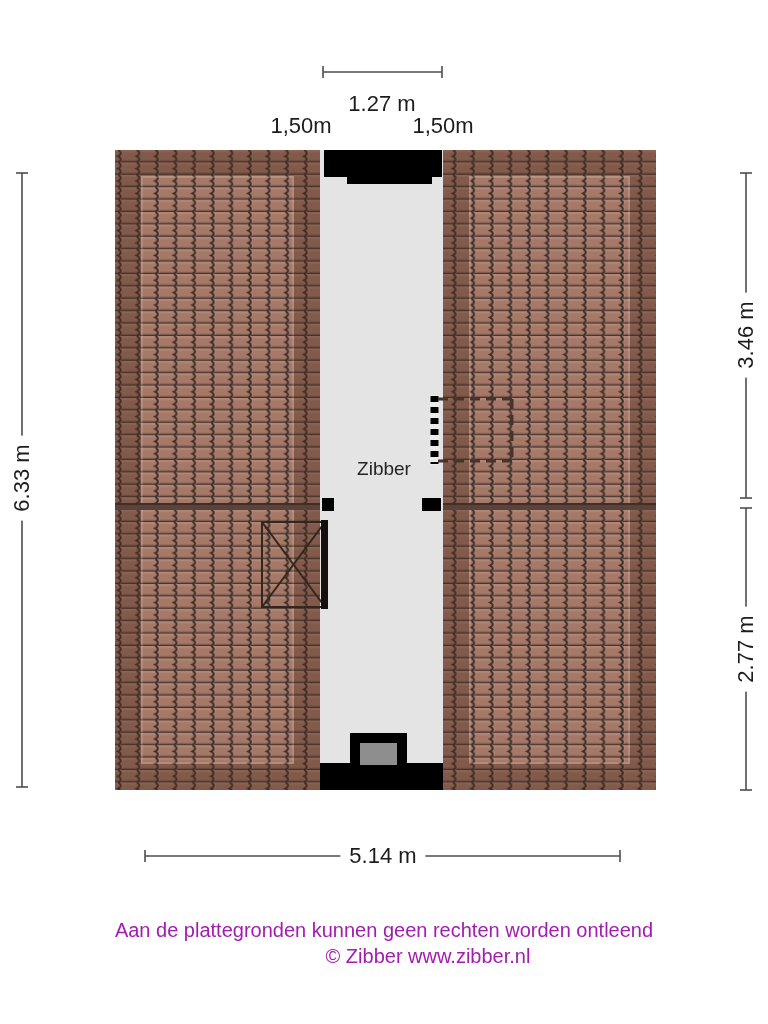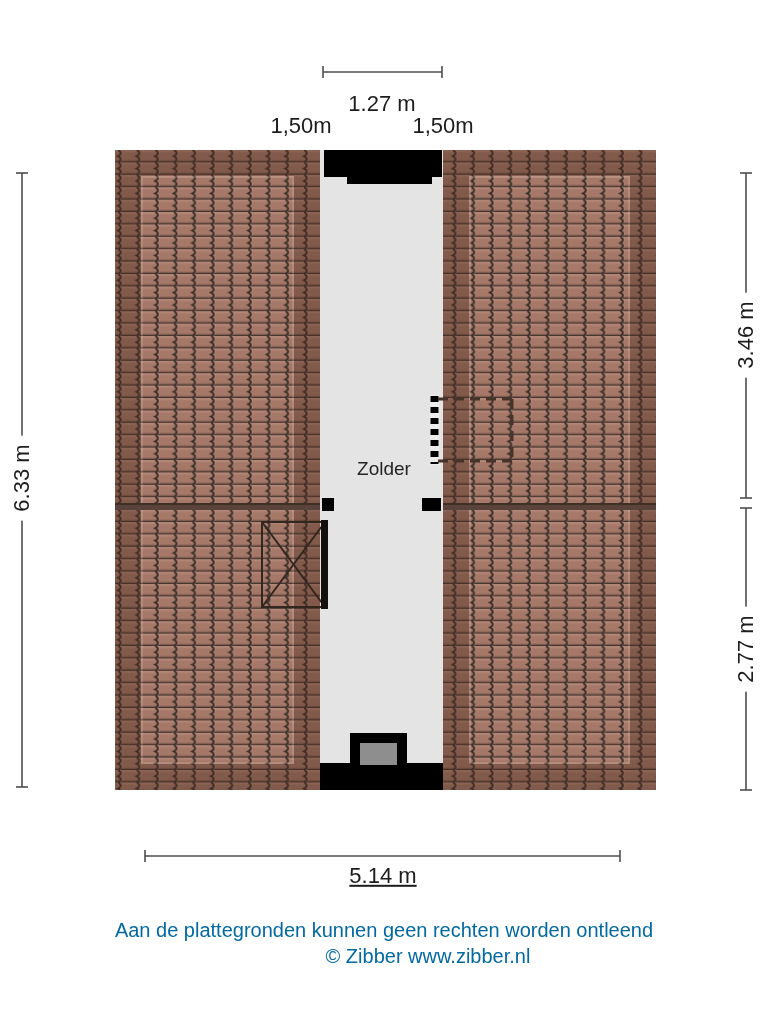--- a/index.html
+++ b/index.html
@@ -28,21 +28,21 @@
     transform:translate(-50%,-50%);
     color:#242424;
     font-size:19px;
     background:transparent;
     white-space:nowrap;
   }
   .footer{
     position:absolute;
     left:0;width:768px;
     text-align:center;
-    color:#0369a1;
+    color:#a21caf;
     font-size:20px;
     line-height:1.32;
   }
 </style>
 </head>
 <body>
 
 <div class="canvas">
 
   <svg width="768" height="1024" viewBox="0 0 768 1024">
@@ -145,21 +145,21 @@
   <div class="lbl small" style="left:301px; top:126px;">1,50m</div>
 
   <div class="lbl small" style="left:443px; top:126px;">1,50m</div>
 
   <div class="lbl rot" style="left:22px; top:478px;">6.33 m</div>
 
   <div class="lbl rot" style="left:746px; top:335px;">3.46 m</div>
 
   <div class="lbl rot" style="left:746px; top:649px;">2.77 m</div>
 
-  <div class="lbl" style="left:383px; top:876px;text-decoration:underline;">5.14 m</div>
+  <div class="lbl" style="left:383px; top:856px;">5.14 m</div>
 
-  <div class="room-lbl" style="left:384px; top:469px;">Zolder</div>
+  <div class="room-lbl" style="left:384px; top:469px;">Zibber</div>
 
   <div class="footer" style="top:917px;">Aan de plattegronden kunnen geen rechten worden ontleend</div>
 
   <div class="footer" style="top:943px;padding-left:44px;">© Zibber www.zibber.nl</div>
 
 </div>
 
 </body></html>

